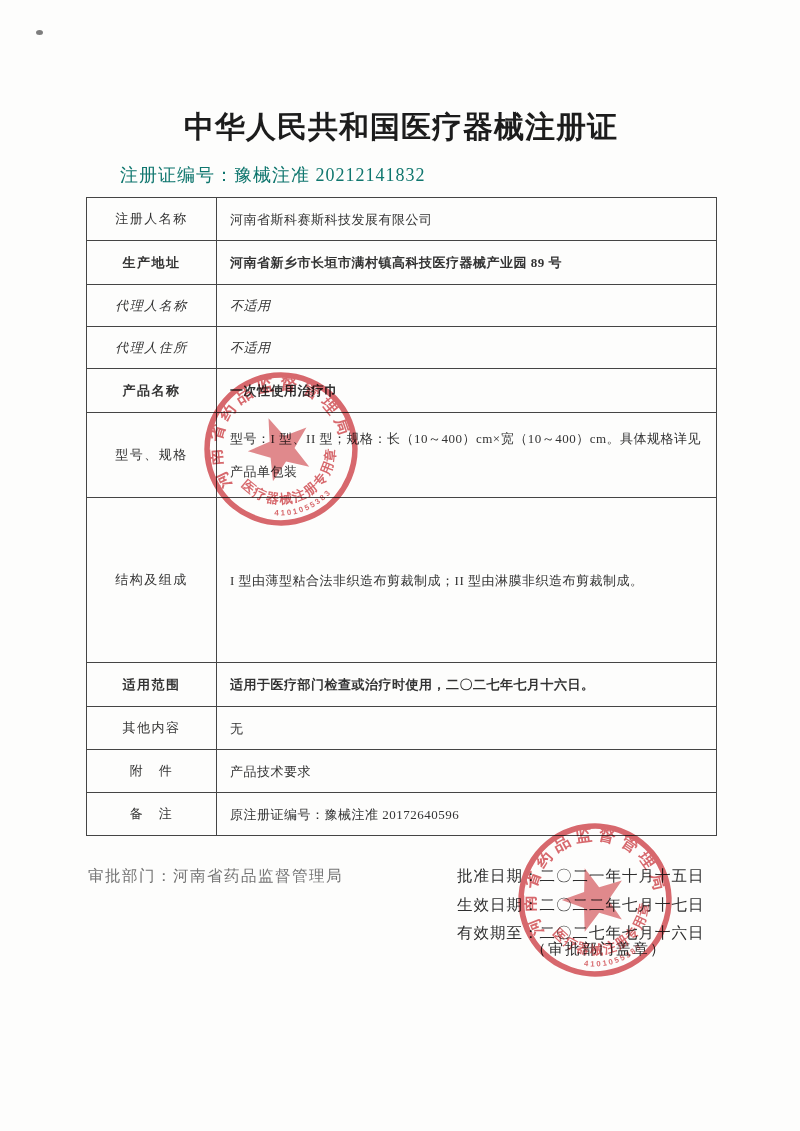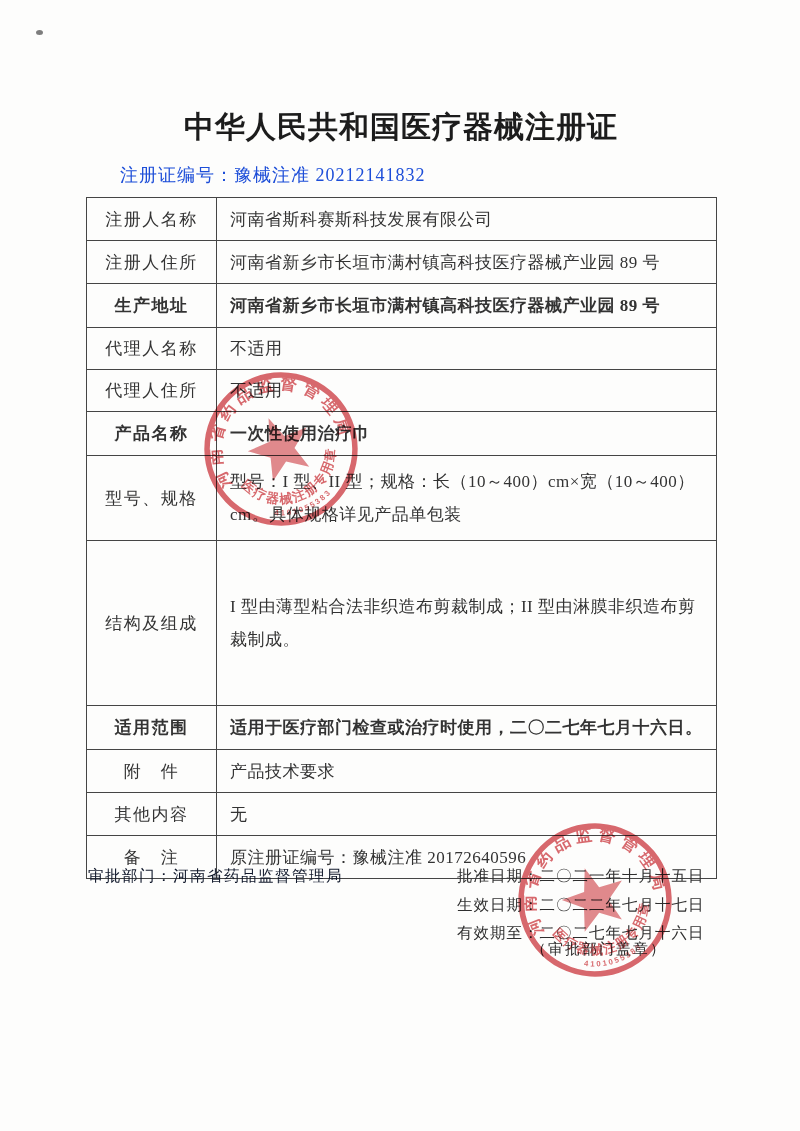--- a/index.html
+++ b/index.html
@@ -8,40 +8,40 @@
     overflow:hidden;margin:0 auto;
     font-family:"Liberation Serif","DejaVu Serif",serif;color:#333;
   }
   .speck{position:absolute;background:#666;border-radius:50%;opacity:.85;}
   .doc-title{
     position:absolute;top:106px;left:0;width:100%;margin:1px;
     text-align:center;font-size:30px;font-weight:bold;color:#1c1c1c;
     letter-spacing:1px;
   }
   .cert-line{
-    position:absolute;top:163px;left:120px;font-size:18px;color:#1d4ed8;
+    position:absolute;top:163px;left:120px;font-size:18px;color:#0f766e;
     letter-spacing:1px;
   }
   table.cert{
     position:absolute;left:86px;top:197px;width:631px;
     border-collapse:collapse;table-layout:fixed;
   }
   table.cert td{
     border:1.4px solid #454545;vertical-align:middle;
-    font-size:17px;color:#333;
+    font-size:13px;color:#333;
   }
   td.lbl{
     width:121px;text-align:center;letter-spacing:1.5px;color:#2f2f2f;
     padding:0 4px;
   }
   td.val{padding:2px 10px 2px 13px;line-height:33px;letter-spacing:.5px;}
-  tr.h43{height:43px;} tr.h44{height:44px;font-weight:bold;} tr.h42{height:42px;}
+  tr.h43{height:43px;} tr.h44{height:44px;font-weight:bold;} tr.h42{height:42px;font-style:italic;}
   tr.h85{height:85px;} tr.h153{height:165px;}
   .footer-left{
-    position:absolute;left:88px;top:866px;font-size:15.5px;color:#0f172a;
+    position:absolute;left:88px;top:866px;font-size:15.5px;color:#737373;
     letter-spacing:1.5px;
   }
   .dates{
     position:absolute;left:457px;top:862px;font-size:15.5px;color:#2f2f2f;
     line-height:28.5px;letter-spacing:1px;
   }
   .seal-note{
     position:absolute;left:531px;top:940px;font-size:15px;color:#2f2f2f;
     letter-spacing:2px;
   }
@@ -89,24 +89,20 @@
   <h1 class="doc-title">中华人民共和国医疗器械注册证</h1>
 
   <div class="cert-line">注册证编号：豫械注准 20212141832</div>
 
   <table class="cert">
     <tbody>
       <tr class="h43">
         <td class="lbl">注册人名称</td>
         <td class="val">河南省斯科赛斯科技发展有限公司</td>
       </tr>
-      <tr class="h43">
-        <td class="lbl">注册人住所</td>
-        <td class="val">河南省新乡市长垣市满村镇高科技医疗器械产业园 89 号</td>
-      </tr>
       <tr class="h44">
         <td class="lbl">生产地址</td>
         <td class="val">河南省新乡市长垣市满村镇高科技医疗器械产业园 89 号</td>
       </tr>
       <tr class="h42">
         <td class="lbl">代理人名称</td>
         <td class="val">不适用</td>
       </tr>
       <tr class="h42">
         <td class="lbl">代理人住所</td>
@@ -122,26 +118,26 @@
       </tr>
       <tr class="h153">
         <td class="lbl">结构及组成</td>
         <td class="val">I 型由薄型粘合法非织造布剪裁制成；II 型由淋膜非织造布剪裁制成。</td>
       </tr>
       <tr class="h44">
         <td class="lbl">适用范围</td>
         <td class="val">适用于医疗部门检查或治疗时使用，二〇二七年七月十六日。</td>
       </tr>
       <tr class="h43">
+        <td class="lbl">其他内容</td>
+        <td class="val">无</td>
+      </tr>
+      <tr class="h43">
         <td class="lbl">附　件</td>
         <td class="val">产品技术要求</td>
-      </tr>
-      <tr class="h43">
-        <td class="lbl">其他内容</td>
-        <td class="val">无</td>
       </tr>
       <tr class="h43">
         <td class="lbl">备　注</td>
         <td class="val">原注册证编号：豫械注准 20172640596</td>
       </tr>
     </tbody>
   </table>
 
   <div class="footer-left">审批部门：河南省药品监督管理局</div>
 

